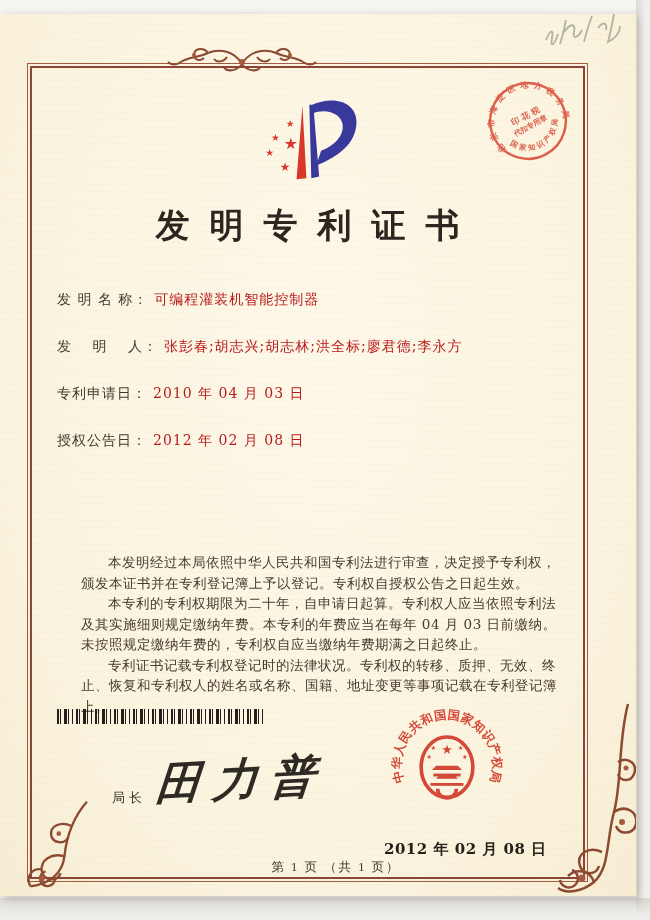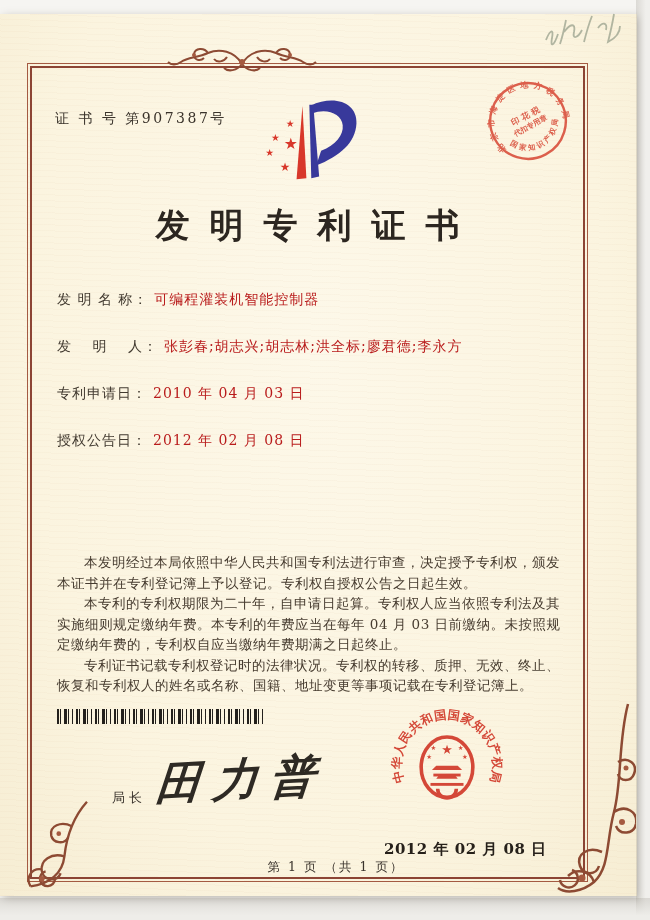--- a/index.html
+++ b/index.html
@@ -33,42 +33,42 @@
   .title { position:absolute; left:27px; top:203px; width:561px; text-align:center;
     font-size:34px; font-weight:bold; letter-spacing:20px; padding-left:20px; color:#2c2620; }
 
   .fields { position:absolute; left:57px; top:289px; width:500px; font-size:14px; color:#3b332a; }
   .field-row { margin-bottom:27px; line-height:20px; letter-spacing:1px; }
   .f-label { color:#423a30; }
   .f-value { color:#b91c1c;margin-left:6px; }
 
   .body-text { position:absolute; left:57px; top:552px; width:506px; font-size:13.5px;
     line-height:20.5px; color:#463b2f; letter-spacing:0.5px; }
-  .body-text p { text-indent:2em; }
+  .body-text p { text-indent:2em;margin-left:24px; }
 
   .barcode { position:absolute; left:57px; top:709px; width:206px; height:15px;
     background-image:repeating-linear-gradient(90deg,
       #23201c 0 2px, transparent 2px 3px, #23201c 3px 4px, transparent 4px 7px,
       #23201c 7px 10px, transparent 10px 11px, #23201c 11px 12px, transparent 12px 15px,
       #23201c 15px 16px, transparent 16px 19px); }
 
   .sig-role { position:absolute; left:112px; top:789px; font-size:13px; letter-spacing:4px; color:#3a332c; }
   .sig-name { position:absolute; left:156px; top:750px; font-size:45px; font-weight:600;
     font-style:italic; letter-spacing:12px; color:#2e2a24;
     transform:rotate(-3deg) skewX(-8deg); }
 
   .issuer-seal { position:absolute; left:386px; top:704px; width:122px; height:122px; opacity:0.92; }
   .seal-date { position:absolute; left:384px; top:840px; font-size:15px; font-weight:bold;
     color:#26201a; letter-spacing:0.5px; }
 
   .tax-stamp { position:absolute; left:486px; top:79px; width:84px; height:84px;
     transform:rotate(-28deg); opacity:0.88; }
 
   .footer-page { position:absolute; left:27px; top:859px; width:618px; text-align:center;
-    font-size:12.5px; letter-spacing:2px; color:#3a332c; }
+    font-size:12.5px; letter-spacing:2px; color:#3a332c;font-family:Liberation Serif, serif; }
 
   .flourish-top { position:absolute; left:166px; top:42px; width:152px; height:40px; }
   .flourish-bl { position:absolute; left:16px; top:798px; width:78px; height:94px; }
   .flourish-br { position:absolute; left:552px; top:702px; width:84px; height:196px; }
   .pencil { position:absolute; left:540px; top:6px; width:85px; height:48px; }
 
   svg text { font-family:"DejaVu Sans", sans-serif; }
 </style>
 </head>
 <body>
@@ -126,21 +126,20 @@
         <circle cx="30" cy="176" r="3.5"></circle>
         <circle cx="70" cy="120" r="3"></circle>
         <circle cx="74" cy="66" r="2.5"></circle>
       </g>
   </svg>
 
   <svg class="pencil" viewBox="0 0 85 48">
     <path d="M6,34 c4,-10 8,-12 6,-2 c-2,10 2,8 6,-4 M26,14 c-2,10 -4,18 -6,24 M24,26 c6,-8 12,-10 10,0 c-2,8 4,6 8,-2 M52,10 c-4,10 -6,18 -8,26 M58,22 c4,-6 10,-6 8,2 M74,8 c-2,12 -4,20 -6,28 c8,-4 12,-10 12,-16" stroke="#98a08c" fill="none" stroke-width="1.8" opacity="0.75"></path>
   </svg>
 
-  <div class="cert-no">证 书 号 第907387号</div>
 
   <svg class="logo" viewBox="0 0 150 110">
     <g fill="#d8372a" font-family="DejaVu Sans, sans-serif">
       <text x="33" y="38" font-size="10">★</text>
       <text x="18" y="52" font-size="10">★</text>
       <text x="31" y="60" font-size="16">★</text>
       <text x="12" y="67" font-size="10">★</text>
       <text x="27" y="82" font-size="12">★</text>
     </g>
     <path d="M50,16 L44,91 L54,90 Z" fill="#d8372a"></path>

